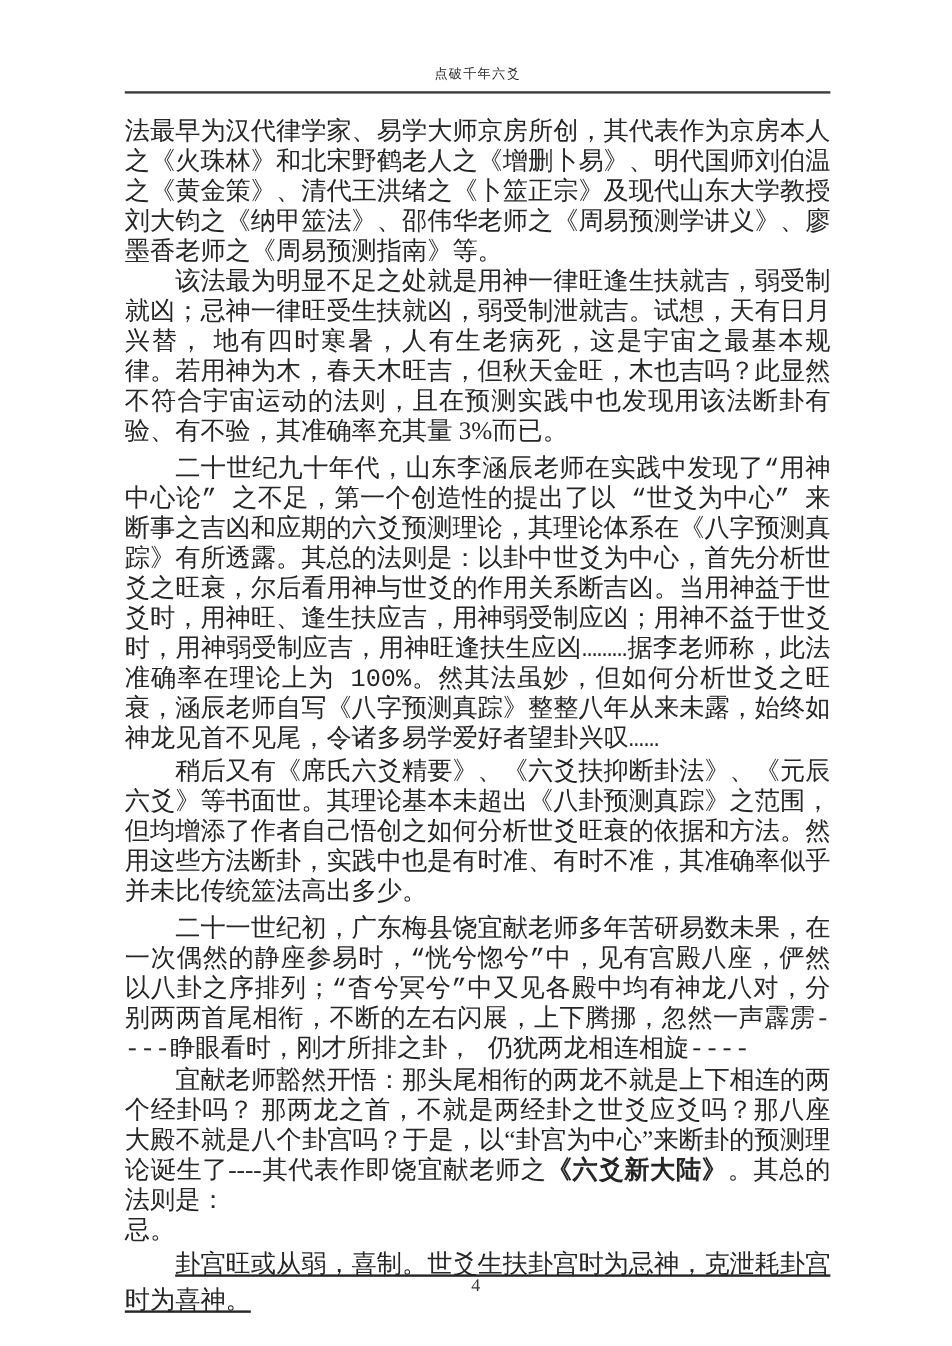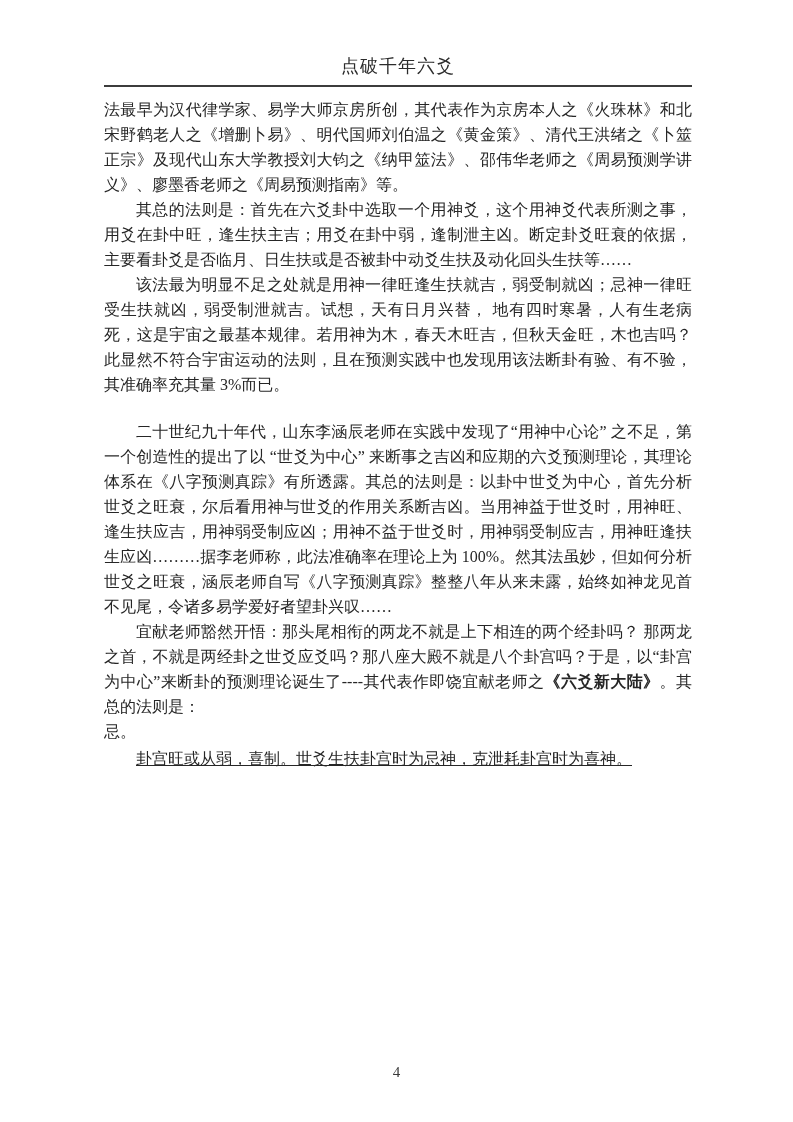--- a/index.html
+++ b/index.html
@@ -17,43 +17,43 @@
     color: #262626;
   }
   .header {
     position: absolute;
     left: 104px;
     top: 54px;
     width: 588px;
   }
   .header-title {
     text-align: center;
-    font-size: 18px;
+    font-size: 11px;
     letter-spacing: 1px;
     color: #2b2b2b;
   }
   .header-rule {
     margin-top: 7px;
     height: 0;
     border-bottom: 2px solid #3c3c3c;
   }
   .content {
     position: absolute;
     left: 104px;
     top: 97px;
     width: 588px;
-    font-size: 16px;
+    font-size: 21px;
     line-height: 25px;
     text-align: justify;
     text-justify: inter-ideograph;
     color: #262626;
   }
   .para { margin: 0; }
   .para.indent { text-indent: 2em; }
-  .para.gap { margin-top: 22px; }
+  .para.gap { margin-top: 8px; font-family: Liberation Mono, monospace; }
   .para.spread {
     text-align: justify;
     text-align-last: justify;
   }
   .para.list { line-height: 30px; text-decoration: underline; }
   .bold { font-weight: bold; }
   .footer {
     position: absolute;
     left: 0;
     top: 1064px;
@@ -67,23 +67,24 @@
 <body>
 
 <div class="page">
   <div class="header">
     <div class="header-title">点破千年六爻</div>
     <div class="header-rule"></div>
   </div>
 
   <div class="content">
       <div class="para"><span>法最早为汉代律学家、易学大师京房所创，其代表作为京房本人之《火珠林》和北宋野鹤老人之《增删卜易》、明代国师刘伯温之《黄金策》、清代王洪绪之《卜筮正宗》及现代山东大学教授刘大钧之《纳甲筮法》、邵伟华老师之《周易预测学讲义》、廖墨香老师之《周易预测指南》等。</span></div>
-      <div class="para indent"><span>其总的法则是：首先在六爻卦中选取一个用神爻，这个用神爻代表所测之事，用爻在卦中旺，逢生扶主吉；用爻在卦中弱，逢制泄主凶。断定卦爻旺衰的依据，主要看卦爻是否临月、日生扶或是否被卦中动爻生扶及动化回头生扶等……</span></div>
       <div class="para indent"><span>该法最为明显不足之处就是用神一律旺逢生扶就吉，弱受制就凶；忌神一律旺受生扶就凶，弱受制泄就吉。试想，天有日月兴替， 地有四时寒暑，人有生老病死，这是宇宙之最基本规律。若用神为木，春天木旺吉，但秋天金旺，木也吉吗？此显然不符合宇宙运动的法则，且在预测实践中也发现用该法断卦有验、有不验，其准确率充其量 3%而已。</span></div>
       <div class="para indent gap"><span>二十世纪九十年代，山东李涵辰老师在实践中发现了“用神中心论” 之不足，第一个创造性的提出了以 “世爻为中心” 来断事之吉凶和应期的六爻预测理论，其理论体系在《八字预测真踪》有所透露。其总的法则是：以卦中世爻为中心，首先分析世爻之旺衰，尔后看用神与世爻的作用关系断吉凶。当用神益于世爻时，用神旺、逢生扶应吉，用神弱受制应凶；用神不益于世爻时，用神弱受制应吉，用神旺逢扶生应凶………据李老师称，此法准确率在理论上为 100%。然其法虽妙，但如何分析世爻之旺衰，涵辰老师自写《八字预测真踪》整整八年从来未露，始终如神龙见首不见尾，令诸多易学爱好者望卦兴叹……</span></div>
+      <div class="para indent"><span>稍后又有《席氏六爻精要》、《六爻扶抑断卦法》、《元辰六爻》等书面世。其理论基本未超出《八卦预测真踪》之范围，但均增添了作者自己悟创之如何分析世爻旺衰的依据和方法。然用这些方法断卦，实践中也是有时准、有时不准，其准确率似乎并未比传统筮法高出多少。</span></div>
+      <div class="para indent gap"><span>二十一世纪初，广东梅县饶宜献老师多年苦研易数未果，在一次偶然的静座参易时，“恍兮惚兮”中，见有宫殿八座，俨然以八卦之序排列；“杳兮冥兮”中又见各殿中均有神龙八对，分别两两首尾相衔，不断的左右闪展，上下腾挪，忽然一声霹雳----睁眼看时，刚才所排之卦， 仍犹两龙相连相旋----</span></div>
       <div class="para indent"><span>宜献老师豁然开悟：那头尾相衔的两龙不就是上下相连的两个经卦吗？ 那两龙之首，不就是两经卦之世爻应爻吗？那八座大殿不就是八个卦宫吗？于是，以“卦宫为中心”来断卦的预测理论诞生了----其代表作即饶宜献老师之</span><span class="bold">《六爻新大陆》</span><span>。其总的法则是：</span></div>
       <div class="para"><span>忌。</span></div>
       <div class="para indent list"><span>卦宫旺或从弱，喜制。世爻生扶卦宫时为忌神，克泄耗卦宫时为喜神。</span></div>
       <div class="para indent list"></div>
     </div>
 
   <div class="footer">4</div>
 </div>
 
 </body></html>

